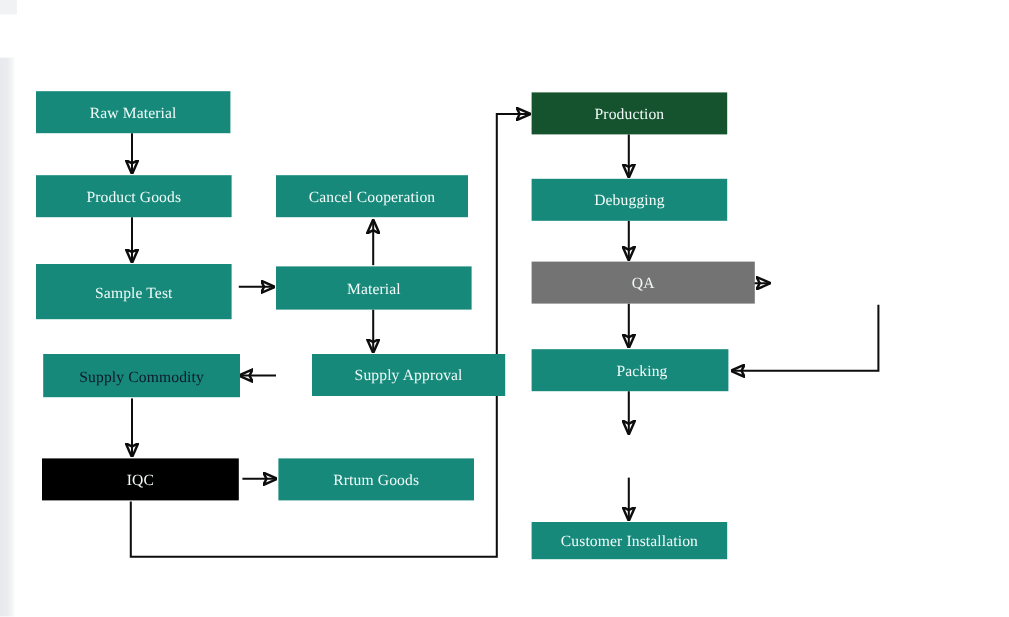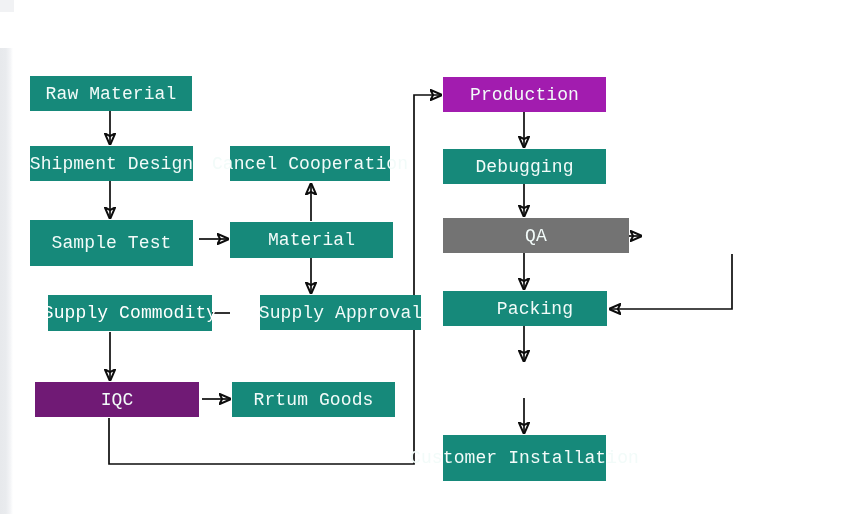--- a/index.html
+++ b/index.html
@@ -35,22 +35,22 @@
     height: 12px;
     background: #f1f2f4;
   }
   .node {
     position: absolute;
     background: #16897a;
     color: #f2fbf9;
     display: flex;
     align-items: center;
     justify-content: center;
-    font-size: 18px;
-    font-family: Liberation Mono, monospace;
+    font-size: 13px;
+    font-family: Liberation Serif, serif;
     letter-spacing: 0.1px;
     line-height: 1;
     white-space: nowrap;
     box-sizing: border-box;
   }
   svg.connectors {
     position: absolute;
     left: 0;
     top: 0;
     width: 841px;
@@ -108,27 +108,27 @@
     <line x1="524" y1="253" x2="524" y2="289" marker-end="url(#arrow)" stroke="#0d0d0d"></line>
 
     <polyline points="732,254 732,309 610,309" marker-end="url(#arrow)" stroke="#0d0d0d"></polyline>
 
     <line x1="524" y1="326" x2="524" y2="361" marker-end="url(#arrow)" stroke="#0d0d0d"></line>
 
     <line x1="524" y1="398" x2="524" y2="433" marker-end="url(#arrow)" stroke="#0d0d0d"></line>
   </svg>
 
   <div class="node" style="left: 30px; top: 76px; width: 162px; height: 35px; background: rgb(22, 137, 122); color: rgb(242, 251, 249);">Raw Material</div>
-  <div class="node" style="left: 30px; top: 146px; width: 163px; height: 35px; background: rgb(22, 137, 122); color: rgb(242, 251, 249);">Shipment Design</div>
+  <div class="node" style="left: 30px; top: 146px; width: 163px; height: 35px; background: rgb(22, 137, 122); color: rgb(242, 251, 249);">Product Goods</div>
   <div class="node" style="left: 30px; top: 220px; width: 163px; height: 46px; background: rgb(22, 137, 122); color: rgb(242, 251, 249);">Sample Test</div>
-  <div class="node" style="left: 48px; top: 295px; width: 164px; height: 36px; background: rgb(22, 137, 122); color: #ffffff;">Supply Commodity</div>
-  <div class="node" style="left: 35px; top: 382px; width: 164px; height: 35px; background: #701a75; color: rgb(242, 251, 249);">IQC</div>
+  <div class="node" style="left: 36px; top: 295px; width: 164px; height: 36px; background: rgb(22, 137, 122); color: #0f172a;">Supply Commodity</div>
+  <div class="node" style="left: 35px; top: 382px; width: 164px; height: 35px; background: #000000; color: rgb(242, 251, 249);">IQC</div>
   <div class="node" style="left: 230px; top: 146px; width: 160px; height: 35px; background: rgb(22, 137, 122); color: rgb(242, 251, 249);">Cancel Cooperation</div>
   <div class="node" style="left: 230px; top: 222px; width: 163px; height: 36px; background: rgb(22, 137, 122); color: rgb(242, 251, 249);">Material</div>
   <div class="node" style="left: 232px; top: 295px; width: 161px; height: 35px; background: rgb(22, 137, 122); color: rgb(242, 251, 249); margin-left: 28px;">Supply Approval</div>
   <div class="node" style="left: 232px; top: 382px; width: 163px; height: 35px; background: rgb(22, 137, 122); color: rgb(242, 251, 249);">Rrtum Goods</div>
-  <div class="node" style="left: 443px; top: 77px; width: 163px; height: 35px; background: #a21caf; color: rgb(242, 251, 249);">Production</div>
+  <div class="node" style="left: 443px; top: 77px; width: 163px; height: 35px; background: #14532d; color: rgb(242, 251, 249);">Production</div>
   <div class="node" style="left: 443px; top: 149px; width: 163px; height: 35px; background: rgb(22, 137, 122); color: rgb(242, 251, 249);">Debugging</div>
   <div class="node" style="left: 443px; top: 218px; width: 186px; height: 35px; background: #737373; color: rgb(242, 251, 249);">QA</div>
   <div class="node" style="left: 443px; top: 291px; width: 164px; height: 35px; background: rgb(22, 137, 122); color: rgb(242, 251, 249); padding-left: 20px;">Packing</div>
-  <div class="node" style="left: 443px; top: 435px; width: 163px; height: 46px; background: rgb(22, 137, 122); color: rgb(242, 251, 249);">Customer Installation</div>
+  <div class="node" style="left: 443px; top: 435px; width: 163px; height: 31px; background: rgb(22, 137, 122); color: rgb(242, 251, 249);">Customer Installation</div>
 
 </div>
 
 </body></html>

